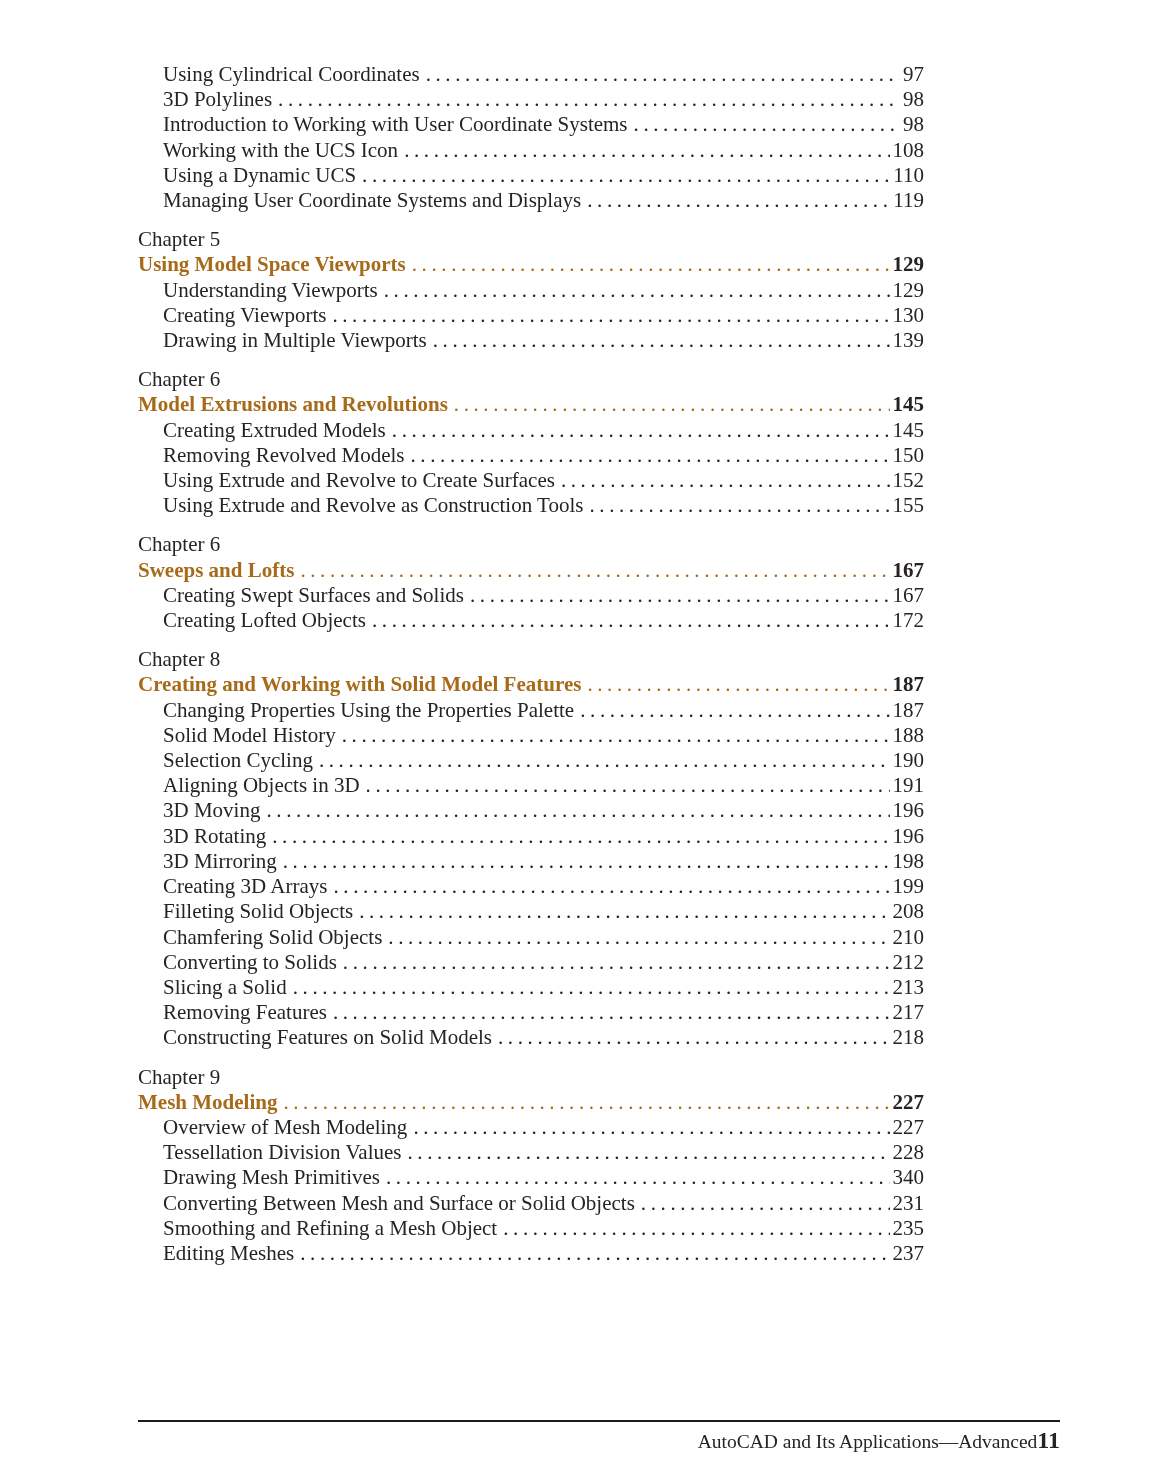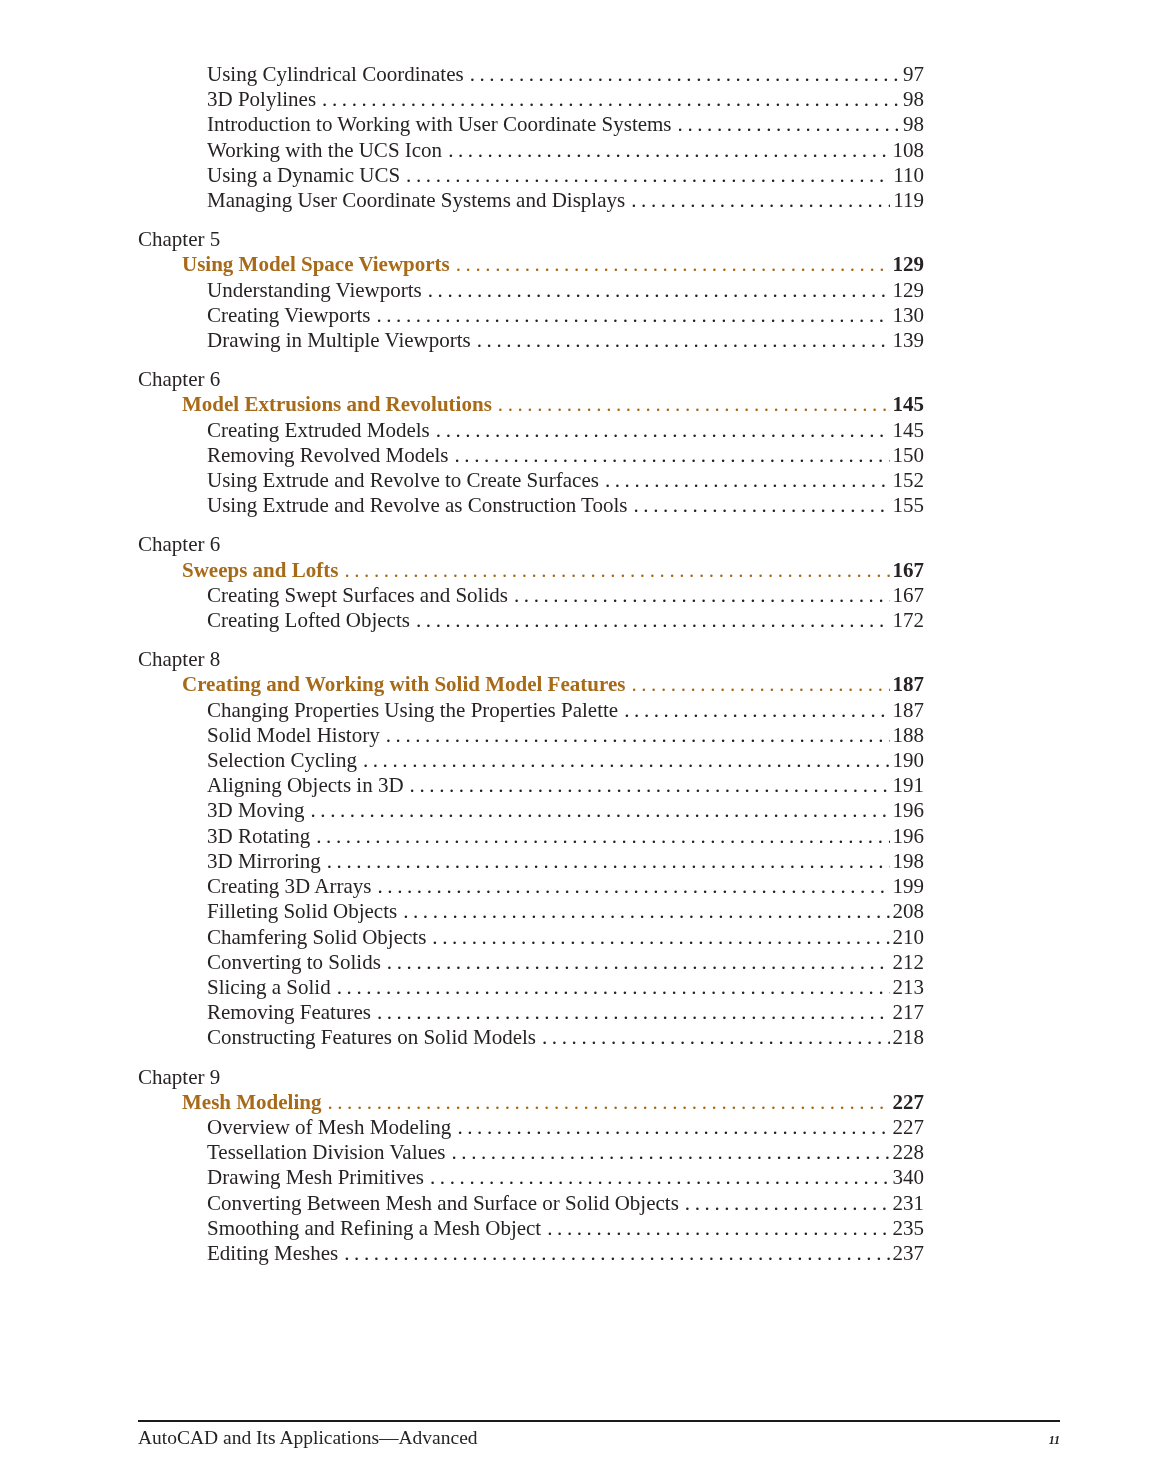--- a/index.html
+++ b/index.html
@@ -20,21 +20,20 @@
     left: 138px;
     top: 62px;
     width: 786px;
   }
   .entry {
     display: flex;
     align-items: flex-end;
     font-size: 21px;
     line-height: 25.2px;
     padding-left: 25px;
-    margin-left: 44px;
   }
   .entry .label {
     white-space: nowrap;
   }
   .entry .dots {
     flex: 1 1 auto;
     overflow: hidden;
     white-space: nowrap;
     margin-left: 6px;
     min-width: 20px;
@@ -74,29 +73,28 @@
     left: 138px;
     top: 1420px;
     width: 922px;
   }
   .footer-rule {
     border-top: 2px solid #1d1a1b;
     height: 0;
   }
   .footer-row {
     display: flex;
-    justify-content: space-between;
+    justify-content: flex-end;
     align-items: baseline;
     margin-top: 5px;
     font-size: 19.5px;
   }
   .footer-page {
     font-weight: bold;
-    font-size: 12px;
-    font-style: italic;
+    font-size: 24px;
   }
 </style>
 </head>
 <body>
 
 <div class="page">
 
   <main class="toc" id="toc">
       <div class="entry">
     <span class="label">Using Cylindrical Coordinates</span>

